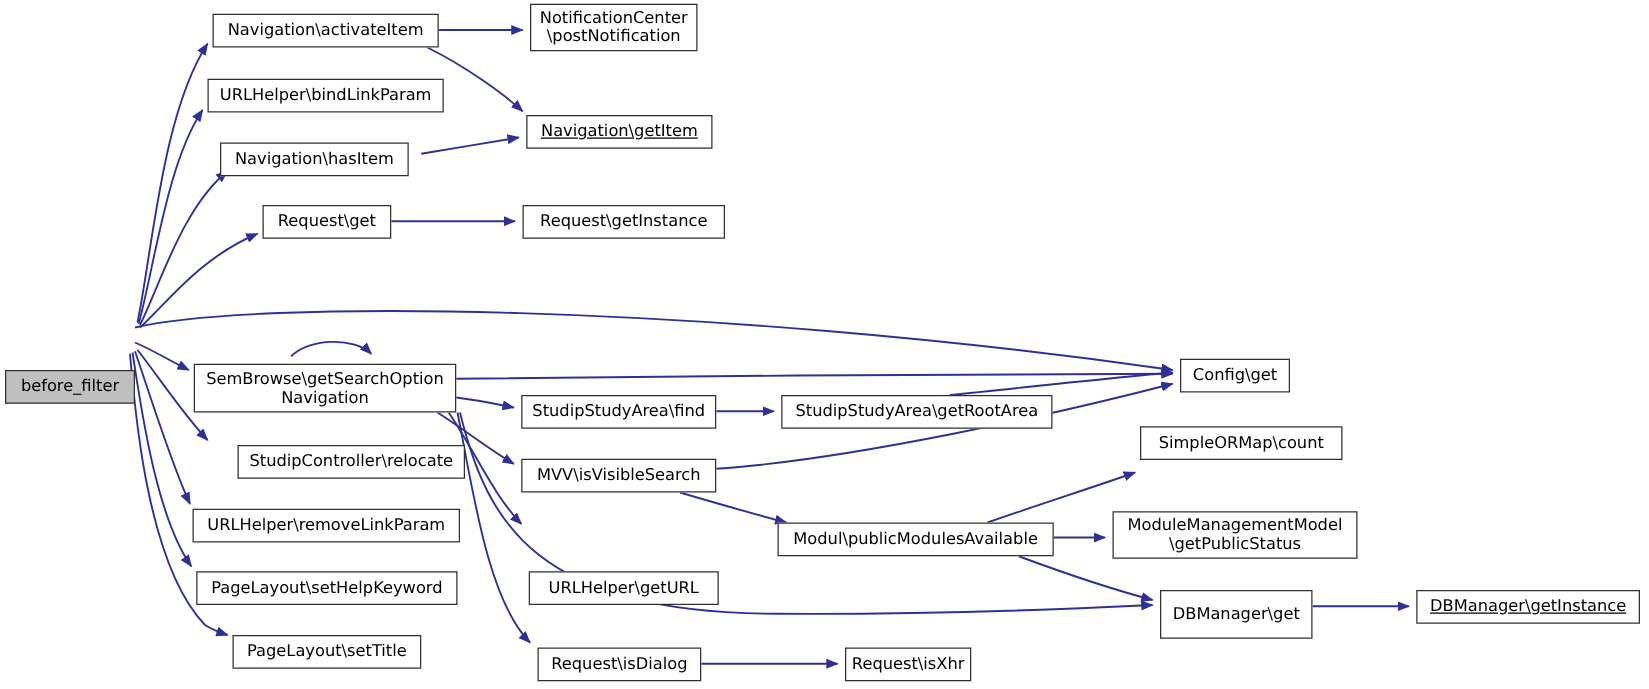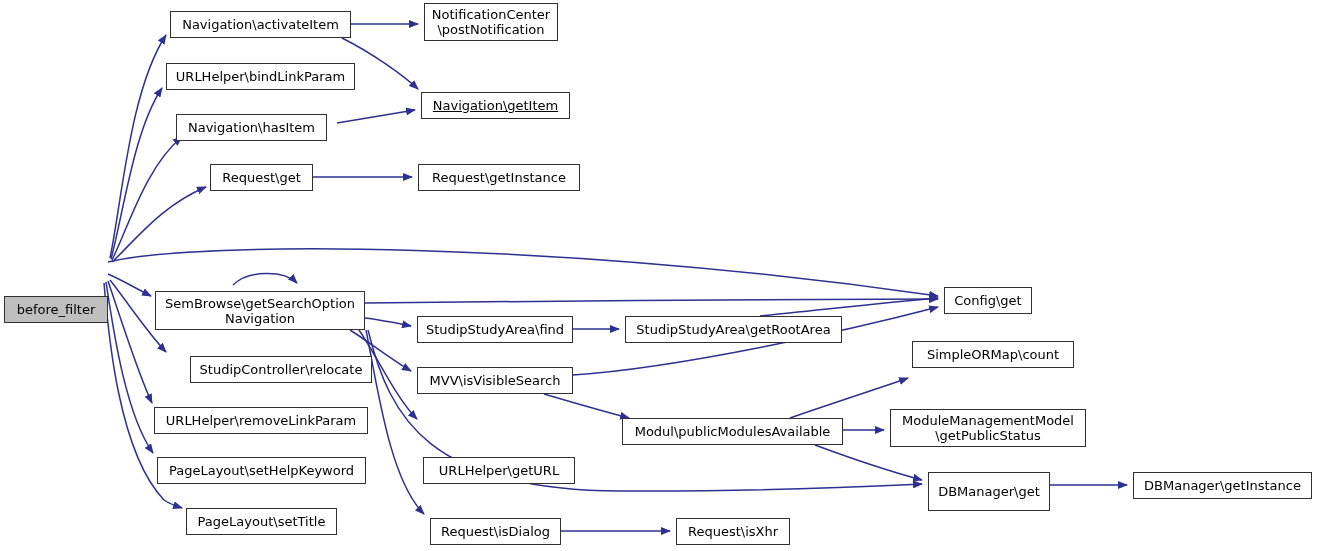--- a/index.html
+++ b/index.html
@@ -110,18 +110,18 @@
       <div class="graph-node" style="left: 170px; top: 356px; width: 182px; height: 27px; margin-left: 20px;"><span class="node-label">StudipController\relocate</span></div>
       <div class="graph-node" style="left: 912px; top: 341px; width: 162px; height: 27px;"><span class="node-label">SimpleORMap\count</span></div>
       <div class="graph-node" style="left: 417px; top: 367px; width: 156px; height: 27px;"><span class="node-label">MVV\isVisibleSearch</span></div>
       <div class="graph-node" style="left: 154px; top: 407px; width: 214px; height: 27px;"><span class="node-label">URLHelper\removeLinkParam</span></div>
       <div class="graph-node" style="left: 423px; top: 418px; width: 152px; height: 27px; margin-top: 39px;"><span class="node-label">URLHelper\getURL</span></div>
       <div class="graph-node" style="left: 622px; top: 418px; width: 221px; height: 27px;"><span class="node-label">Modul\publicModulesAvailable</span></div>
       <div class="graph-node" style="left: 890px; top: 409px; width: 196px; height: 38px;"><span class="node-label">ModuleManagementModel
 \getPublicStatus</span></div>
       <div class="graph-node" style="left: 157px; top: 457px; width: 209px; height: 27px;"><span class="node-label">PageLayout\setHelpKeyword</span></div>
       <div class="graph-node" style="left: 928px; top: 472px; width: 122px; height: 39px;"><span class="node-label">DBManager\get</span></div>
-      <div class="graph-node" style="left: 1133px; top: 472px; width: 179px; height: 27px;"><span class="node-label">DBManager\getInstance</span></div>
+      <div class="graph-node" style="left: 1133px; top: 472px; width: 179px; height: 27px; text-decoration: underline;"><span class="node-label">DBManager\getInstance</span></div>
       <div class="graph-node" style="left: 186px; top: 508px; width: 151px; height: 27px;"><span class="node-label">PageLayout\setTitle</span></div>
       <div class="graph-node" style="left: 430px; top: 518px; width: 131px; height: 27px;"><span class="node-label">Request\isDialog</span></div>
-      <div class="graph-node" style="left: 676px; top: 518px; width: 114px; height: 27px;"><span class="node-label">Request\isXhr</span></div>
+      <div class="graph-node" style="left: 676px; top: 518px; width: 101px; height: 27px;"><span class="node-label">Request\isXhr</span></div>
     </div>
 </div>
 
 </body></html>

